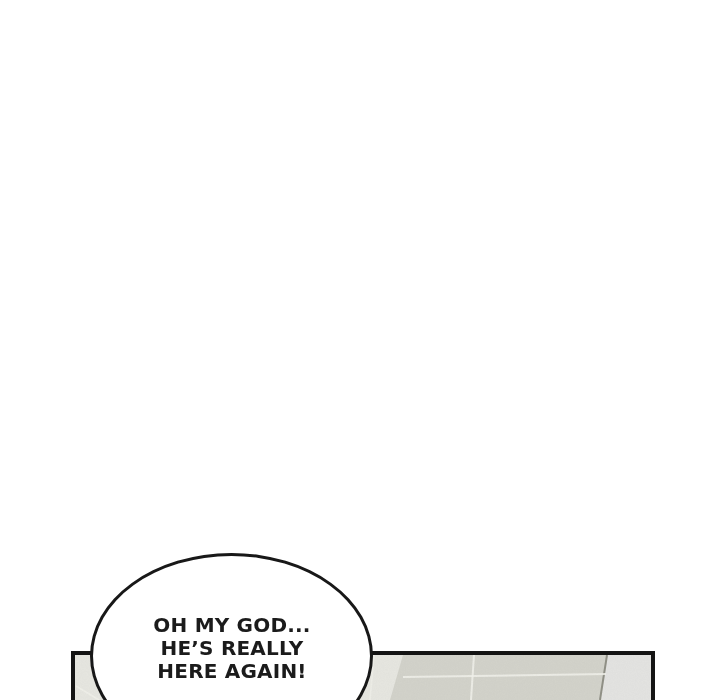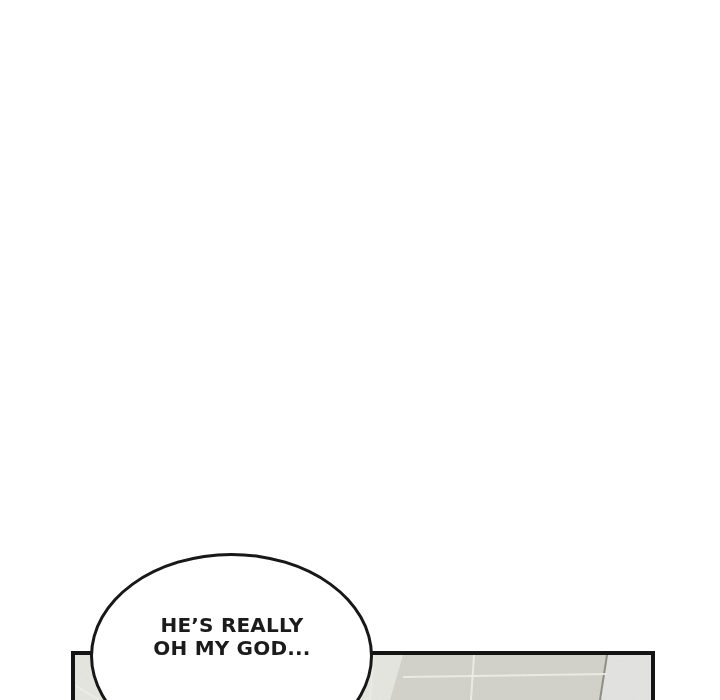--- a/index.html
+++ b/index.html
@@ -90,17 +90,18 @@
       <line x1="299" y1="0" x2="295" y2="45" stroke-width="1.5" opacity="0.7" stroke="#f2f2ec"></line>
       <line x1="1" y1="31" x2="24" y2="45" stroke-width="1.5" opacity="0.8" stroke="#f2f2ec"></line>
 
       <rect x="0" y="0" width="576" height="45" filter="url(#grain)" opacity="0.45"></rect>
     </svg>
   </div>
 
   <div class="bubble"></div>
 
   <div class="dialogue">
+    <span>OH MY GOD...</span>
     <span>HE’S REALLY</span>
-    <span>OH MY GOD...</span>
+    <span>HERE AGAIN!</span>
   </div>
 
 </div>
 
 </body></html>

